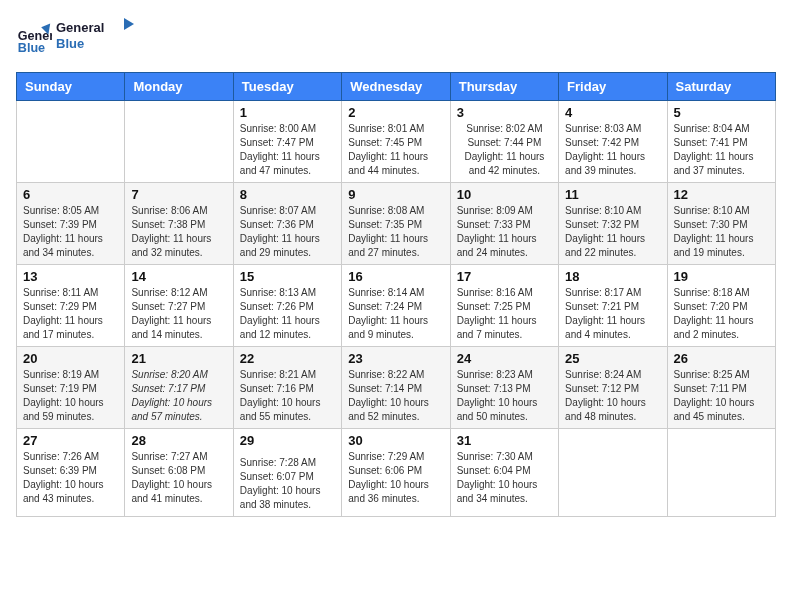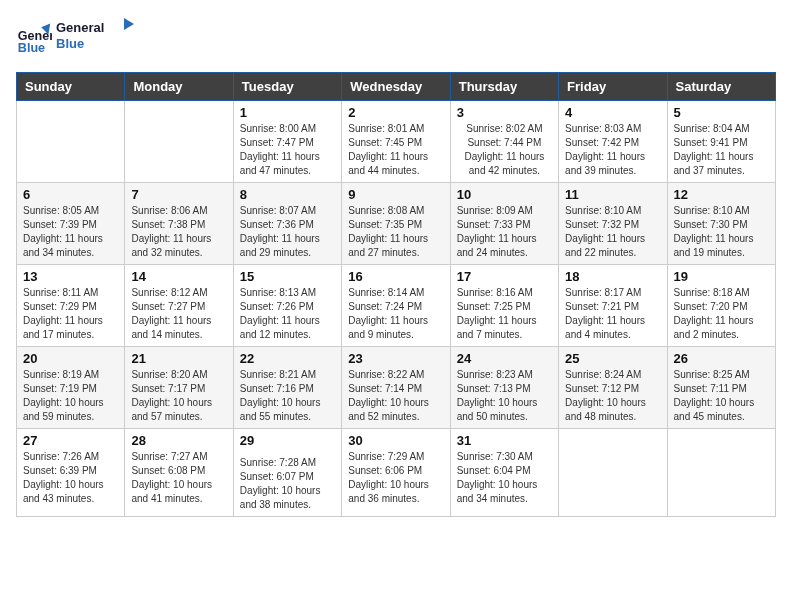--- a/index.html
+++ b/index.html
@@ -36,21 +36,21 @@
     .location {
       font-size: 15px;
       color: #333;
     }
     .calendar {
       width: 100%;
       border-collapse: collapse;
       border: 1px solid #ccc;
     }
     .calendar th {
-      background: #404040;
+      background: #3b82f6;
       color: #fff;
       font-size: 13px;
       font-weight: bold;
       padding: 6px 8px;
       text-align: left;
       border: 1px solid #1e5a9e;
     }
     .calendar td {
       width: calc(100% / 7);
       vertical-align: top;
@@ -143,21 +143,21 @@
         </td>
         <td>
           <span class="day-number">4</span>
           <div class="day-info" style="white-space: pre-line;">Sunrise: 8:03 AM
 Sunset: 7:42 PM
 Daylight: 11 hours and 39 minutes.</div>
         </td>
         <td>
           <span class="day-number">5</span>
           <div class="day-info" style="white-space: pre-line;">Sunrise: 8:04 AM
-Sunset: 9:41 PM
+Sunset: 7:41 PM
 Daylight: 11 hours and 37 minutes.</div>
         </td>
       </tr>
       <tr>
         <td>
           <span class="day-number">6</span>
           <div class="day-info" style="white-space: pre-line;">Sunrise: 8:05 AM
 Sunset: 7:39 PM
 Daylight: 11 hours and 34 minutes.</div>
         </td>
@@ -244,21 +244,21 @@
       </tr>
       <tr>
         <td>
           <span class="day-number">20</span>
           <div class="day-info" style="white-space: pre-line;">Sunrise: 8:19 AM
 Sunset: 7:19 PM
 Daylight: 10 hours and 59 minutes.</div>
         </td>
         <td>
           <span class="day-number">21</span>
-          <div class="day-info" style="white-space: pre-line;">Sunrise: 8:20 AM
+          <div class="day-info" style="white-space: pre-line; font-style: italic;">Sunrise: 8:20 AM
 Sunset: 7:17 PM
 Daylight: 10 hours and 57 minutes.</div>
         </td>
         <td>
           <span class="day-number">22</span>
           <div class="day-info" style="white-space: pre-line;">Sunrise: 8:21 AM
 Sunset: 7:16 PM
 Daylight: 10 hours and 55 minutes.</div>
         </td>
         <td>

